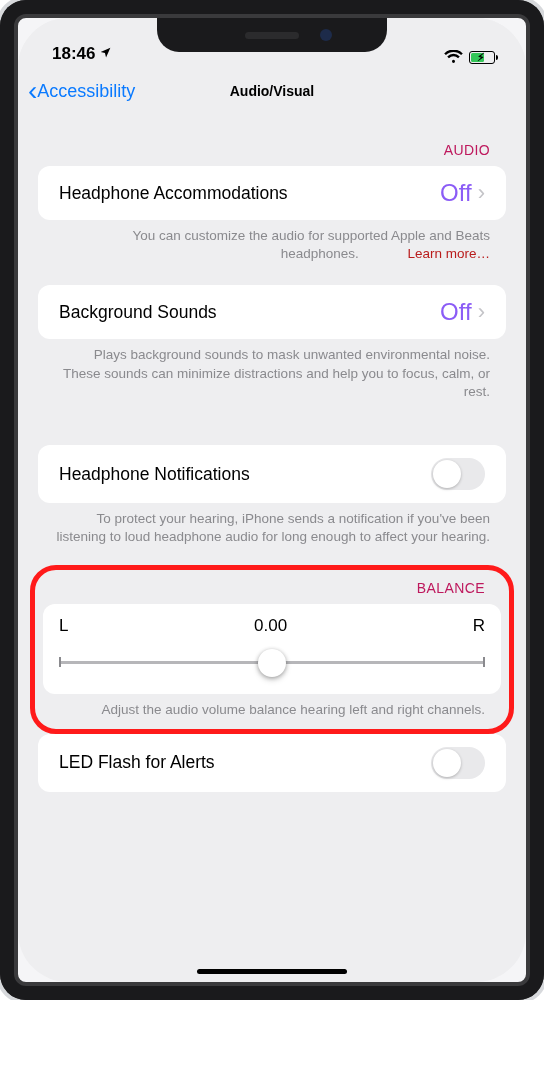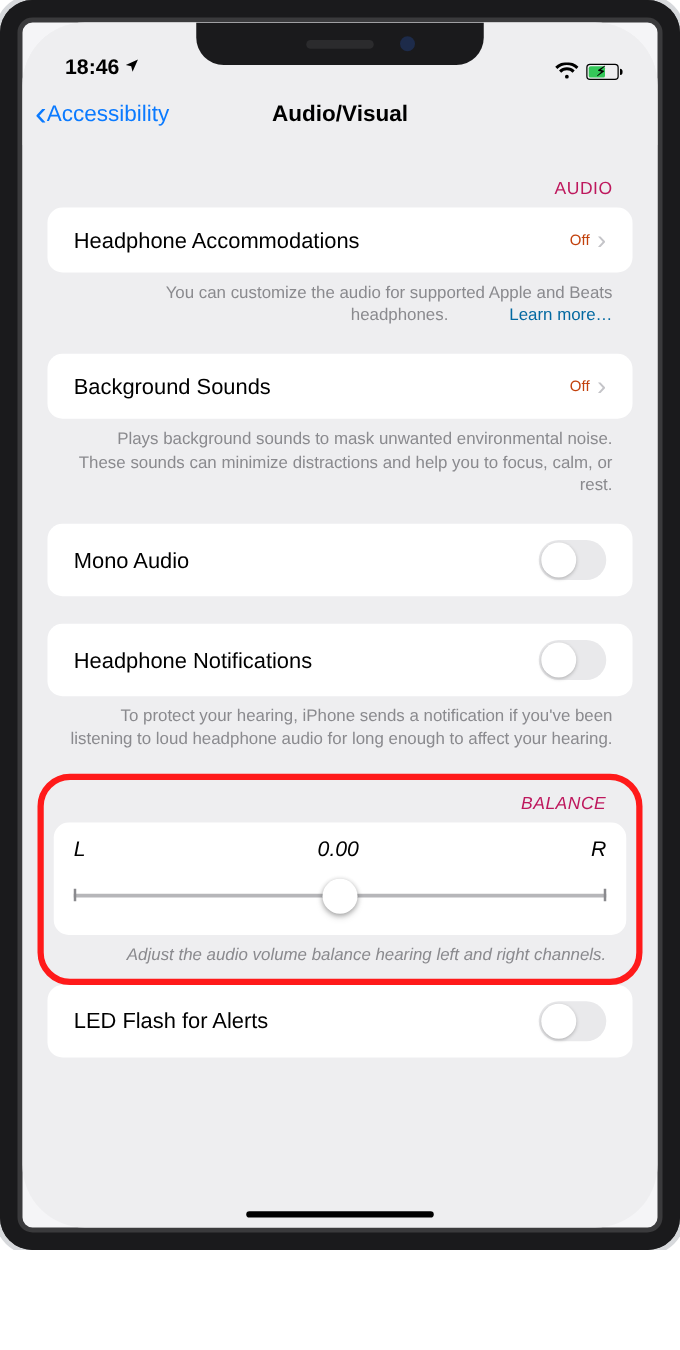--- a/index.html
+++ b/index.html
@@ -54,58 +54,57 @@
     height: 50px;
     display:flex; align-items:center; justify-content:center;
     position: relative;
     background:#eeeef0;
     padding: 0 10px;
   }
   .back {
     position:absolute; left:10px; display:flex; align-items:center; color:#0a7aff; font-size:18px;
   }
   .back .chev { font-size:28px; font-weight:400; margin-right:0px; line-height:1;}
-  .title { font-weight:600; font-size:18px; color:#000;}
+  .title { font-weight:600; font-size:14px; color:#000;}
   .content {
     flex:1; overflow-y:auto;
     padding: 0 20px 20px 20px;
   }
   .section-header {
     font-size:14px; color:#be185d; letter-spacing:0.4px;
     padding: 26px 16px 8px 16px;
   }
   .card {
     background:#fff; border-radius:12px;
     padding: 0;
   }
   .row {
     display:flex; align-items:center; justify-content:space-between;
     padding: 13px 21px;
     font-size:17.5px; color:#000;
   }
-  .row .value { color:#c2410c; font-size:12px; margin-left:auto; margin-right:6px;}
+  .row .value { color:#8b5cf6; font-size:24px; margin-left:auto; margin-right:6px;}
   .chevron-right { color:#c4c4c8; font-size:22px; font-weight:300;}
   .footer {
     font-size:13.5px; color:#8a8a8e; line-height:1.35;
     padding: 7px 16px 0 16px;
   }
-  .footer a { color:#0369a1; text-decoration:none;margin-left:45px;}
+  .footer a { color:#b91c1c; text-decoration:none;margin-left:45px;}
   .toggle {
     width:54px; height:32px; background:#e9e9eb; border-radius:16px; position:relative;
   }
   .toggle::after{
     content:''; position:absolute; width:28px; height:28px; background:#fff;
     border-radius:50%; top:2px; left:2px; box-shadow:0 1px 3px rgba(0,0,0,0.25);
   }
   .highlight-box {
     border: 5px solid #ff1a1a;
     border-radius: 26px;
     padding: 0px 8px 10px 8px;
     margin: 18px -8px 0 -8px;
-    font-style: italic;
   }
   .balance-card { background:#fff; border-radius:12px; padding:12px 16px 18px 16px;}
   .balance-labels{display:flex; justify-content:space-between; font-size:17px; color:#000; margin-bottom:14px;}
   .slider-wrap{position:relative; height:26px; display:flex; align-items:center;}
   .track{height:3px; background:#b6b6b9; width:100%; position:relative;}
   .track::before, .track::after{content:'';position:absolute;width:2px;height:10px;background:#8a8a8e;top:-4px;}
   .track::before{left:0;} .track::after{right:0;}
   .thumb{position:absolute; left:50%; transform:translateX(-50%); width:28px;height:28px;background:#fff;border-radius:50%;box-shadow:0 1px 4px rgba(0,0,0,0.3), 0 3px 6px rgba(0,0,0,0.15);}
   .home-indicator{position:absolute;bottom:8px;left:50%;transform:translateX(-50%);width:150px;height:5px;background:#000;border-radius:3px;}
   .battery{display:inline-flex;align-items:center;}
@@ -179,26 +178,20 @@
         <div class="row">
           <span>Background Sounds</span>
           <span class="value">Off</span>
           <span class="chevron-right">›</span>
         </div>
       </div>
       <div class="footer">Plays background sounds to mask unwanted environmental noise. These sounds can minimize distractions and help you to focus, calm, or rest.</div>
 
       <div style="height:22px"></div>
 
-      <div class="card">
-        <div class="row">
-          <span>Mono Audio</span>
-          <div class="toggle"></div>
-        </div>
-      </div>
 
       <div style="height:22px"></div>
 
       <div class="card">
         <div class="row">
           <span>Headphone Notifications</span>
           <div class="toggle"></div>
         </div>
       </div>
       <div class="footer">To protect your hearing, iPhone sends a notification if you've been listening to loud headphone audio for long enough to affect your hearing.</div>

